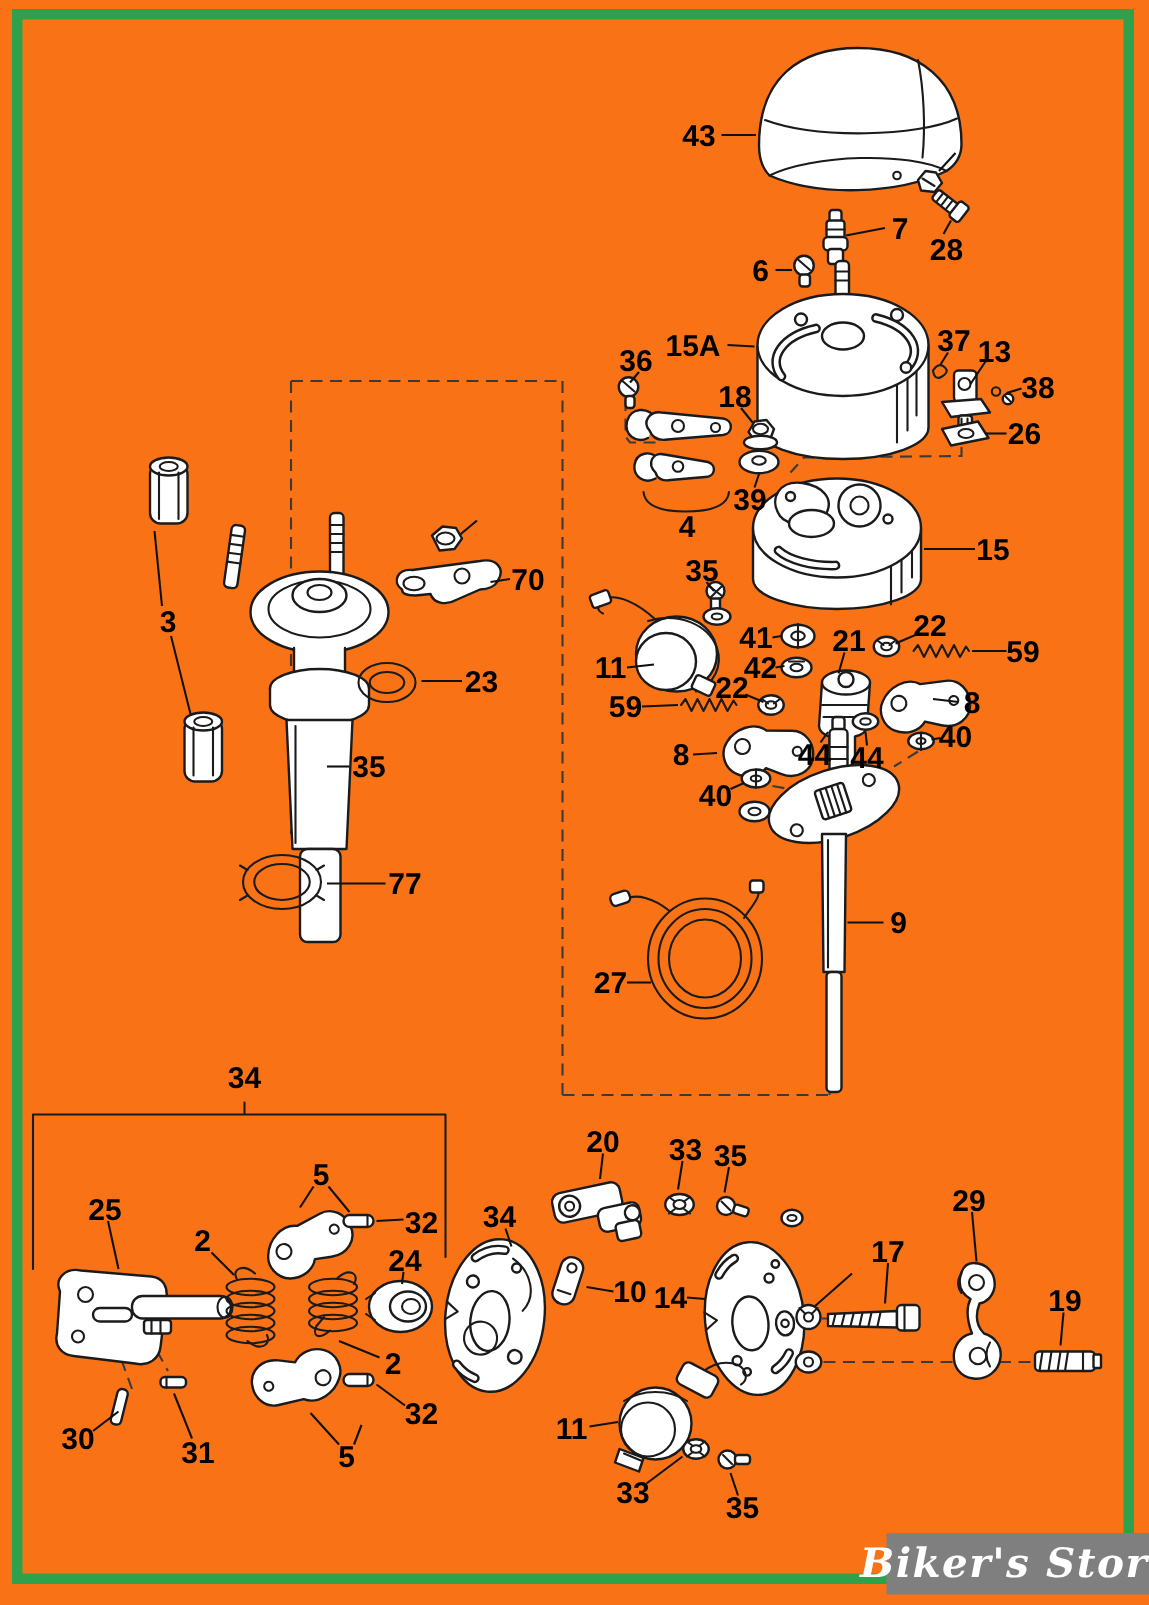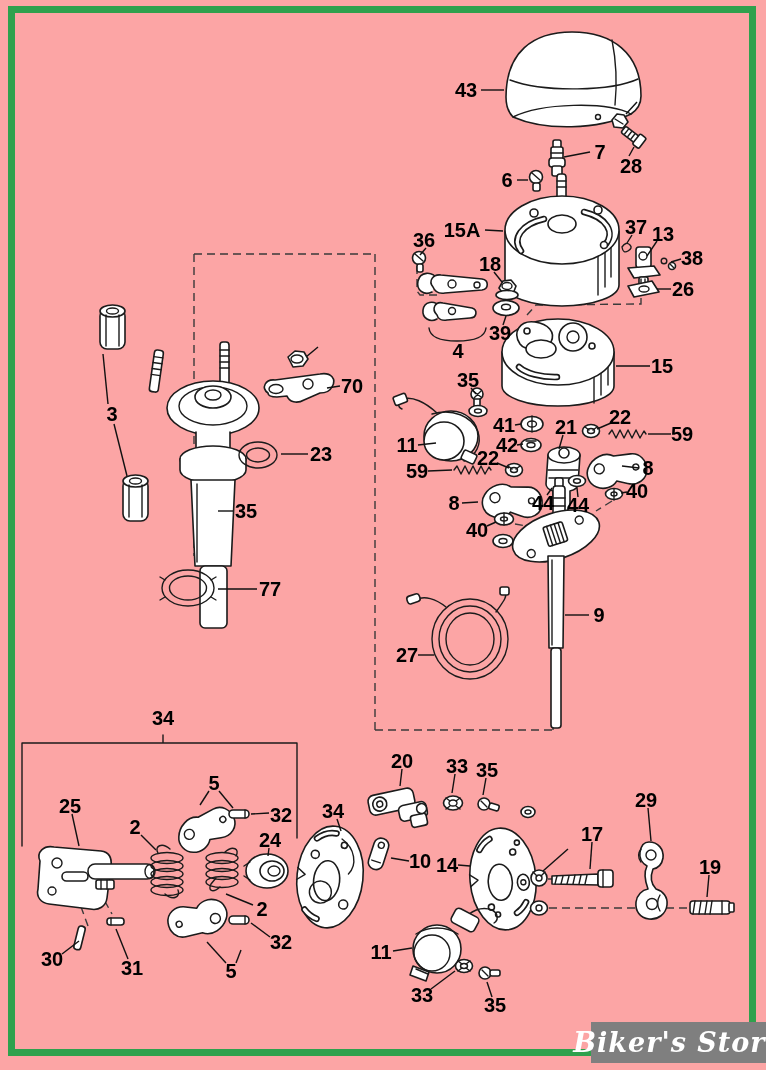--- a/index.html
+++ b/index.html
@@ -14,21 +14,21 @@
   .ln{fill:none;stroke:#1b1b1b;stroke-width:1.4;stroke-linejoin:round;stroke-linecap:round}
   .thick{fill:none;stroke:#1b1b1b;stroke-width:6.5;stroke-linecap:round}
   .thickw{fill:none;stroke:#fff;stroke-width:3.2;stroke-linecap:round}
   .dash{fill:none;stroke:#3a3a3a;stroke-width:1.4;stroke-dasharray:8 5}
   .lead{stroke:#111;stroke-width:1.4}
   text.callout{font:bold 20px "Liberation Sans",sans-serif;fill:#000;text-anchor:middle}
 </style>
 </head>
 <body>
 
-<div id="stage" style="background: #fca5a5;">
+<div id="stage" style="background: #f97316;">
   <div id="frame" style="border-color: rgb(47, 161, 77);"></div>
 
   <svg id="art" width="766" height="1070" viewBox="0 0 766 1070" xmlns="http://www.w3.org/2000/svg">
     <defs>
       <path id="weightShape" d="M-26,-5 C-31,1 -30,11 -23,16 C-16,21 -7,20 -2,15 L8,20 C18,25 28,20 30,11 C32,2 27,-7 18,-8 L1,-10 C-7,-17 -20,-13 -26,-5 Z"></path>
     </defs>
 
     <g>
       <path class="dash" d="M194,254 H375 M194,254 V556 M375,254 V730 M375,730 H553 M553,730 V704"></path>
       <path class="dash" d="M417,266 V291 L420,295 H441"></path>

